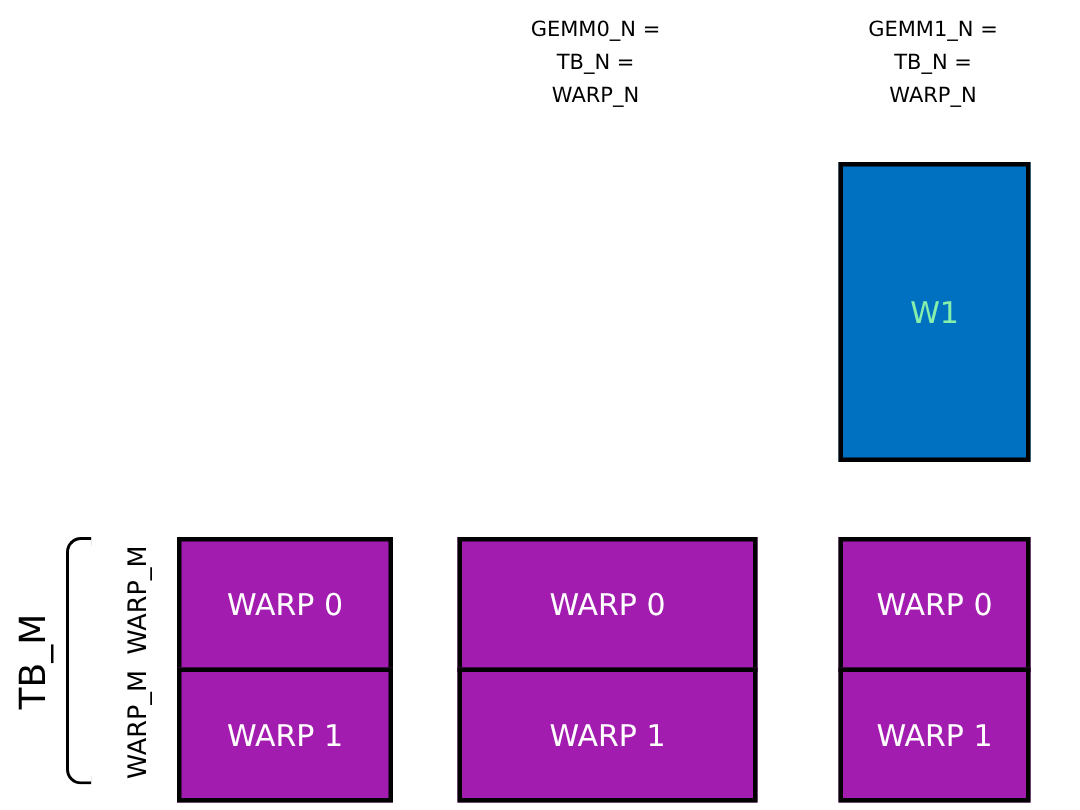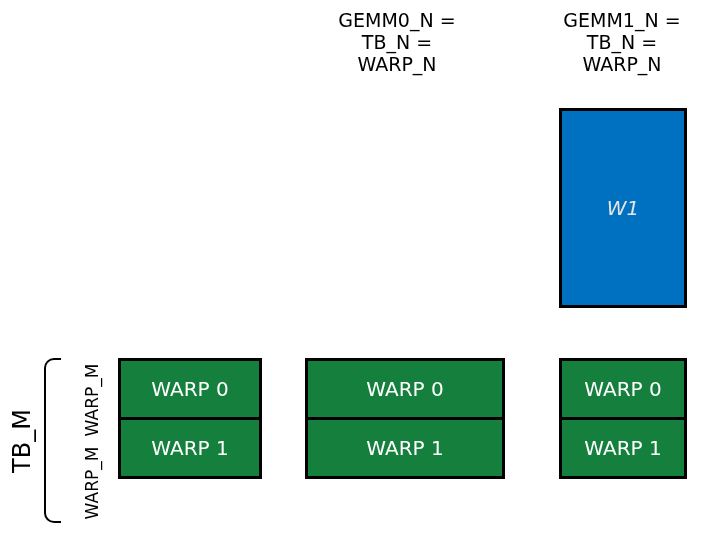--- a/index.html
+++ b/index.html
@@ -9,50 +9,49 @@
     height: 540px;
     background: #ffffff;
     font-family: "DejaVu Sans", "Liberation Sans", sans-serif;
     overflow: hidden;
   }
   .toplabel {
     position: absolute;
     top: 9px;
     width: 200px;
     text-align: center;
-    font-size: 19px;
+    font-size: 14px;
     line-height: 22px;
     color: #000000;
     font-weight: 400;
   }
   #label-gemm0 { left: 297px; }
   #label-gemm1 { left: 522px; }
   .bluebox {
     position: absolute;
     box-sizing: border-box;
     background: #0070C0;
     border: 3px solid #000000;
     display: flex;
     align-items: center;
     justify-content: center;
-    color: #e5e5e5;
+    color: #86efac;
     font-size: 20px;
-    font-style: italic;
   }
   #w0-box { left: 305px; top: 169px; width: 200px; height: 128px; }
   #w1-box { left: 559px; top: 108px; width: 128px; height: 200px; }
   .greencol { position: absolute; top: 358px; }
   #col0 { left: 118px; width: 144px; }
   #col1 { left: 305px; width: 200px; }
   #col2 { left: 559px; width: 128px; }
   .greenbox {
     box-sizing: border-box;
-    height: 62px;
+    height: 90px;
     width: 100%;
-    background: #15803d;
+    background: #a21caf;
     border: 3px solid #000000;
     display: flex;
     align-items: center;
     justify-content: center;
     color: #ffffff;
     font-size: 20px;
   }
   .greenbox + .greenbox { margin-top: -3px; }
   .vwrap {
     position: absolute;

